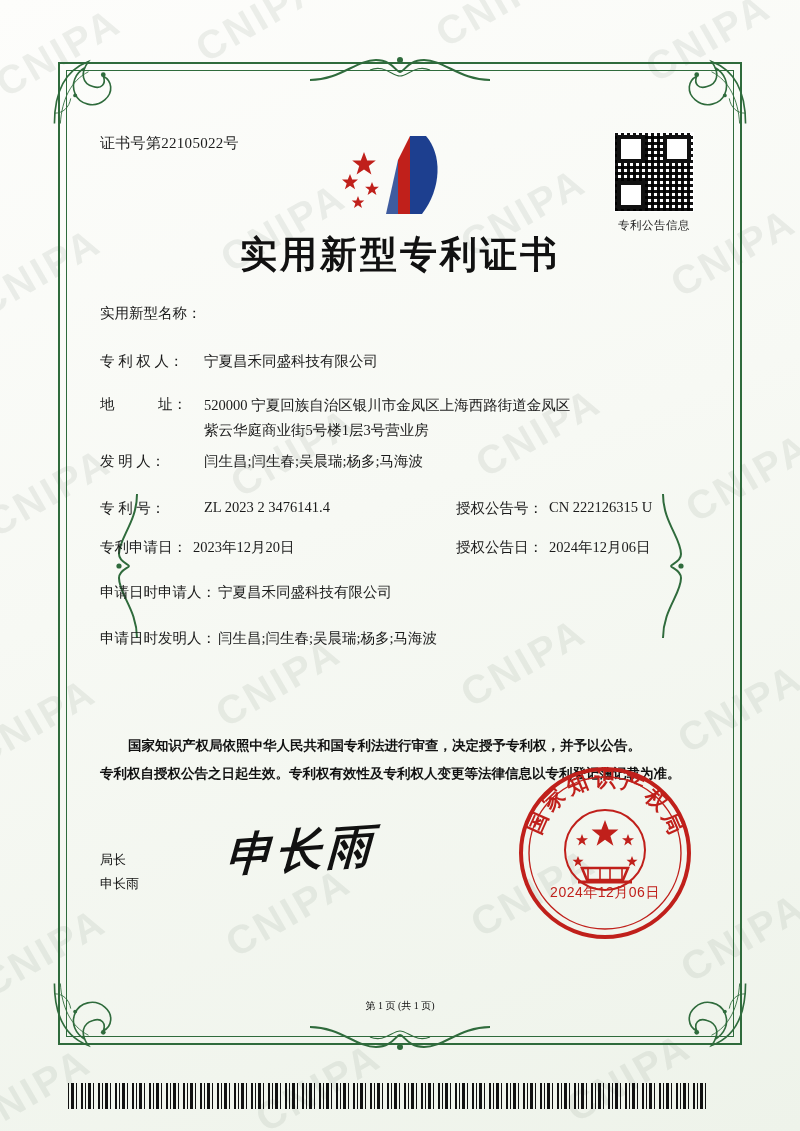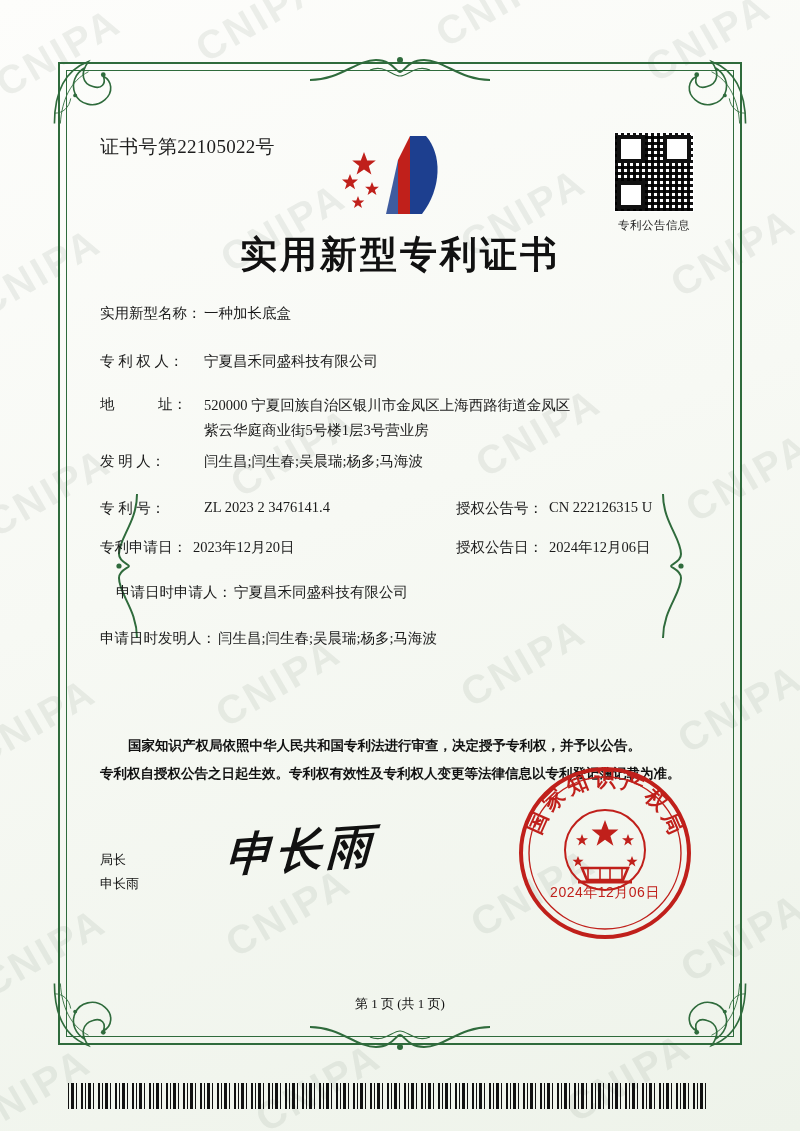--- a/index.html
+++ b/index.html
@@ -87,21 +87,21 @@
     top: 92px;
     right: 86px;
     bottom: 112px;
     z-index: 6;
   }
 
   .cert-no {
     position: absolute;
     left: 14px;
     top: 42px;
-    font-size: 19px;
+    font-size: 15px;
     color: #1d1d1d;
     letter-spacing: 0.3px;
   }
 
   
   .logo {
     position: absolute;
     left: 50%;
     top: 38px;
     transform: translateX(-50%);
@@ -262,21 +262,21 @@
     white-space: nowrap;
     font-family: "Liberation Sans", sans-serif;
     letter-spacing: 0.5px;
   }
 
   .page-num {
     position: absolute;
     left: 0; right: 0;
     bottom: 6px;
     text-align: center;
-    font-size: 13px;
+    font-size: 10px;
     color: #111;
   }
 
   
   .barcode {
     position: absolute;
     left: 68px;
     bottom: 22px;
     width: 640px;
     height: 26px;
@@ -408,21 +408,20 @@
         </div>
       <div class="qr-caption">专利公告信息</div>
     </div>
 
     <div class="doc-title">实用新型专利证书</div>
 
     <div class="fields">
 
       <div class="row">
         <div class="lbl">实用新型名称：</div>
-        <div class="val">一种加长底盒</div>
       </div>
 
       <div class="row" style="margin-top:26px;">
         <div class="lbl">专 利 权 人：</div>
         <div class="val">宁夏昌禾同盛科技有限公司</div>
       </div>
 
       <div class="row tight">
         <div class="lbl">地　　　址：</div>
         <div class="val wrap2">
@@ -451,21 +450,21 @@
         <div class="cell left">
           <div class="lbl2 plain">专利申请日：</div>
           <div class="val2">2023年12月20日</div>
         </div>
         <div class="cell right">
           <div class="lbl2 plain">授权公告日：</div>
           <div class="val2">2024年12月06日</div>
         </div>
       </div>
 
-      <div class="row" style="margin-top:24px;margin-left:16px;">
+      <div class="row" style="margin-top:24px;">
         <div class="lbl" style="flex:0 0 118px;">申请日时申请人：</div>
         <div class="val">宁夏昌禾同盛科技有限公司</div>
       </div>
 
       <div class="row" style="margin-top:24px;">
         <div class="lbl" style="flex:0 0 118px;">申请日时发明人：</div>
         <div class="val">闫生昌;闫生春;吴晨瑞;杨多;马海波</div>
       </div>
 
     </div>

